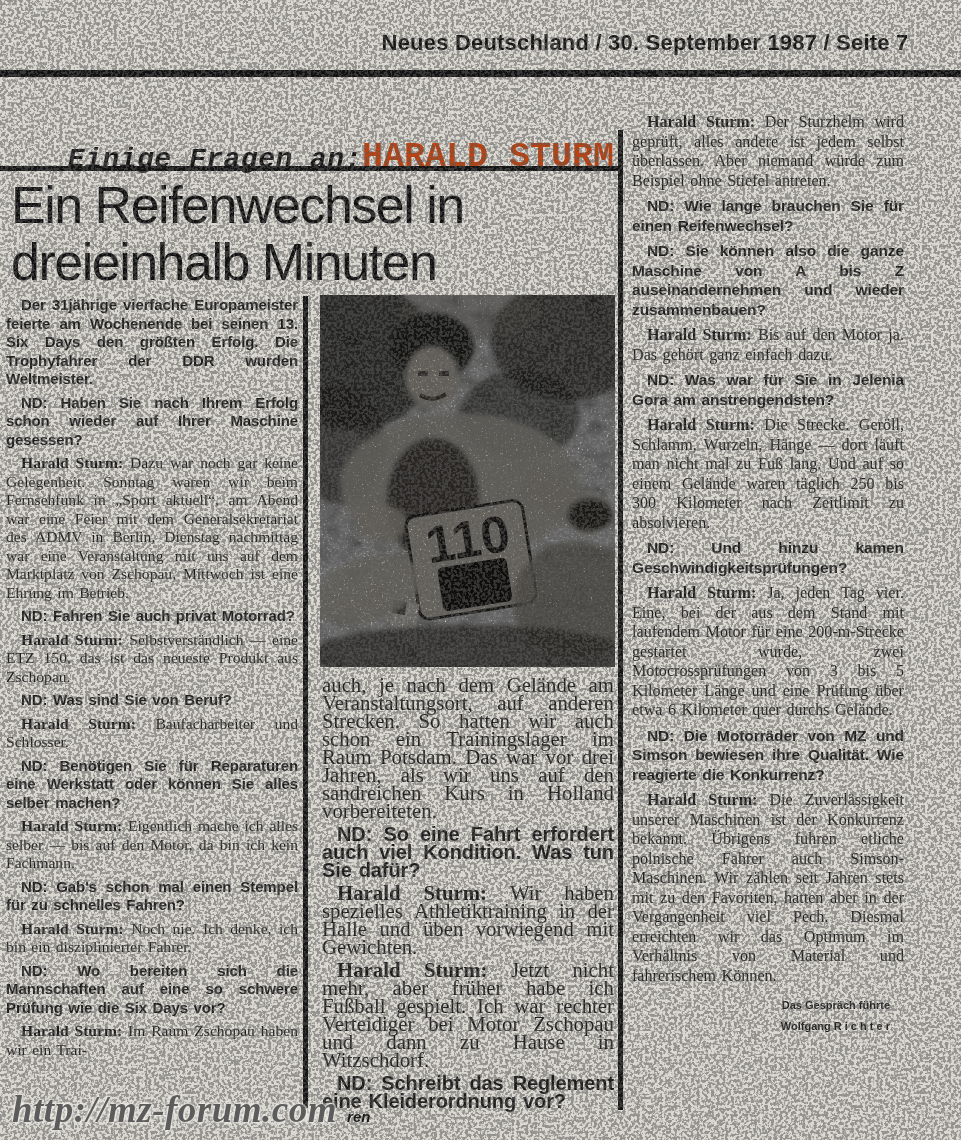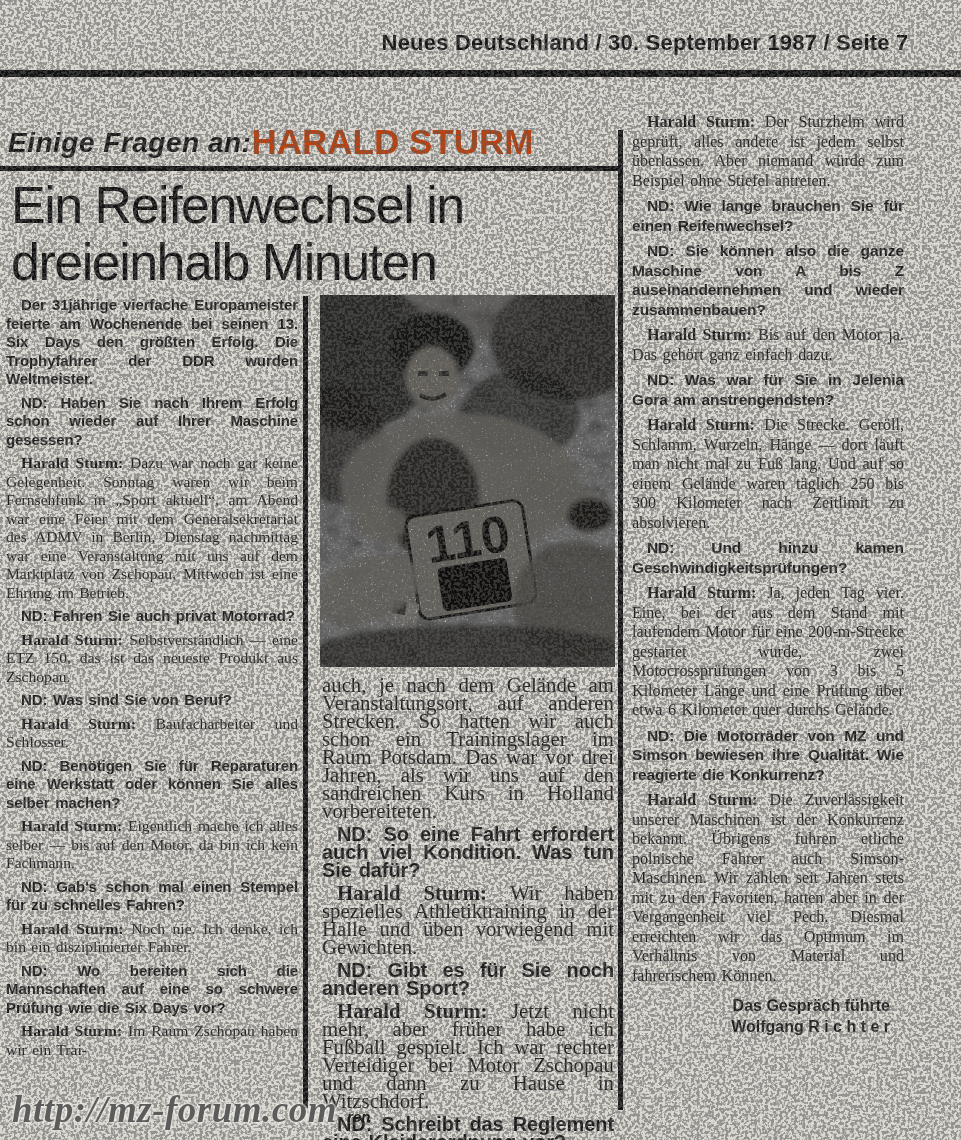--- a/index.html
+++ b/index.html
@@ -10,22 +10,22 @@
   }
   .noise{position:absolute;left:0;top:0;z-index:50;pointer-events:none;}
   .masthead{
     position:absolute;left:330px;top:30px;width:630px;
     text-align:center;font-weight:bold;font-size:22px;letter-spacing:0.2px;
     color:#141414;
   }
   .rule{position:absolute;background:#121212;}
   .masthead-rule{left:0;top:70px;width:961px;height:7px;}
   .kicker-row{
-    position:absolute;left:8px;top:124px;width:606px;
-    display:flex;justify-content:flex-start;align-items:flex-end;
+    position:absolute;left:8px;top:140px;width:606px;
+    display:flex;justify-content:flex-end;align-items:flex-end;font-family:Liberation Mono, monospace;
   }
   .kicker-label{
     font-style:italic;font-weight:900;font-size:28px;letter-spacing:0.5px;color:#151515;
   }
   .kicker-name{
     font-weight:900;font-size:35px;letter-spacing:0px;color:#c2410c;line-height:1;
   }
   .kicker-rule{left:0;top:166px;width:618px;height:5px;}
   .headline{
     position:absolute;left:6px;top:172px;width:612px;margin:5px;
@@ -36,21 +36,21 @@
   .col-mid{left:322px;top:676px;width:292px;font-size:20px;line-height:18px;}
   .col-right{left:632px;top:112px;width:272px;font-size:15.5px;line-height:19.5px;}
   .para{margin:0 0 5px 0;text-align:justify;text-indent:15px;word-spacing:1.5px;}
   .col-right .para{margin-bottom:6px;}
   .para.cont{text-indent:0;}
   .para.intro,.para.q{font-family:"Liberation Sans",sans-serif;font-weight:bold;letter-spacing:-0.1px;}
   .para.a,.para.cont{font-family:"Liberation Serif",serif;font-size:1.04em;}
   .speaker{font-weight:bold;}
   .credit{
     margin-top:10px;text-align:right;padding-right:14px;
-    font-weight:bold;font-size:16px;line-height:21px;font-family:"Liberation Sans",sans-serif;
+    font-weight:bold;font-size:11px;line-height:21px;font-family:"Liberation Sans",sans-serif;
   }
   .vrule{position:absolute;background:#151515;}
   .vrule-1{left:303px;top:296px;width:5px;height:812px;}
   .vrule-2{left:618px;top:130px;width:5px;height:980px;}
   .photo{
     position:absolute;left:320px;top:295px;width:295px;height:372px;margin:0;
     background:#4c4944;
   }
   .watermark-line{
     position:absolute;left:12px;top:1088px;z-index:60;white-space:nowrap;
@@ -143,21 +143,20 @@
       <ellipse cx="255" cy="305" rx="62" ry="58" fill="#8c877c" opacity="0.8" filter="url(#soft)"></ellipse>
       <ellipse cx="150" cy="360" rx="160" ry="30" fill="#3a3731" opacity="0.7" filter="url(#soft)"></ellipse>
       <rect width="295" height="372" filter="url(#grain2)" opacity="0.5"></rect>
     </svg>
   </figure>
 
   <div class="col col-mid">
       <p class="para cont"><span>auch, je nach dem Gelände am Veranstaltungsort, auf anderen Strecken. So hatten wir auch schon ein Trainingslager im Raum Potsdam. Das war vor drei Jahren, als wir uns auf den sandreichen Kurs in Holland vorbereiteten.</span></p>
       <p class="para q"><span>ND: So eine Fahrt erfordert auch viel Kondition. Was tun Sie dafür?</span></p>
       <p class="para a"><b class="speaker">Harald Sturm: </b><span>Wir haben spezielles Athletiktraining in der Halle und üben vorwiegend mit Gewichten.</span></p>
-      <p class="para q"><span>ND: Gibt es für Sie noch anderen Sport?</span></p>
       <p class="para a"><b class="speaker">Harald Sturm: </b><span>Jetzt nicht mehr, aber früher habe ich Fußball gespielt. Ich war rechter Verteidiger bei Motor Zschopau und dann zu Hause in Witzschdorf.</span></p>
       <p class="para q"><span>ND: Schreibt das Reglement eine Kleiderordnung vor?</span></p>
     </div>
   <div class="col col-right">
       <p class="para a"><b class="speaker">Harald Sturm: </b><span>Der Sturzhelm wird geprüft, alles andere ist jedem selbst überlassen. Aber niemand würde zum Beispiel ohne Stiefel antreten.</span></p>
       <p class="para q"><span>ND: Wie lange brauchen Sie für einen Reifenwechsel?</span></p>
       <p class="para q"><span>ND: Sie können also die ganze Maschine von A bis Z auseinandernehmen und wieder zusammenbauen?</span></p>
       <p class="para a"><b class="speaker">Harald Sturm: </b><span>Bis auf den Motor ja. Das gehört ganz einfach dazu.</span></p>
       <p class="para q"><span>ND: Was war für Sie in Jelenia Gora am anstrengendsten?</span></p>
       <p class="para a"><b class="speaker">Harald Sturm: </b><span>Die Strecke. Geröll, Schlamm, Wurzeln, Hänge — dort läuft man nicht mal zu Fuß lang. Und auf so einem Gelände waren täglich 250 bis 300 Kilometer nach Zeitlimit zu absolvieren.</span></p>

